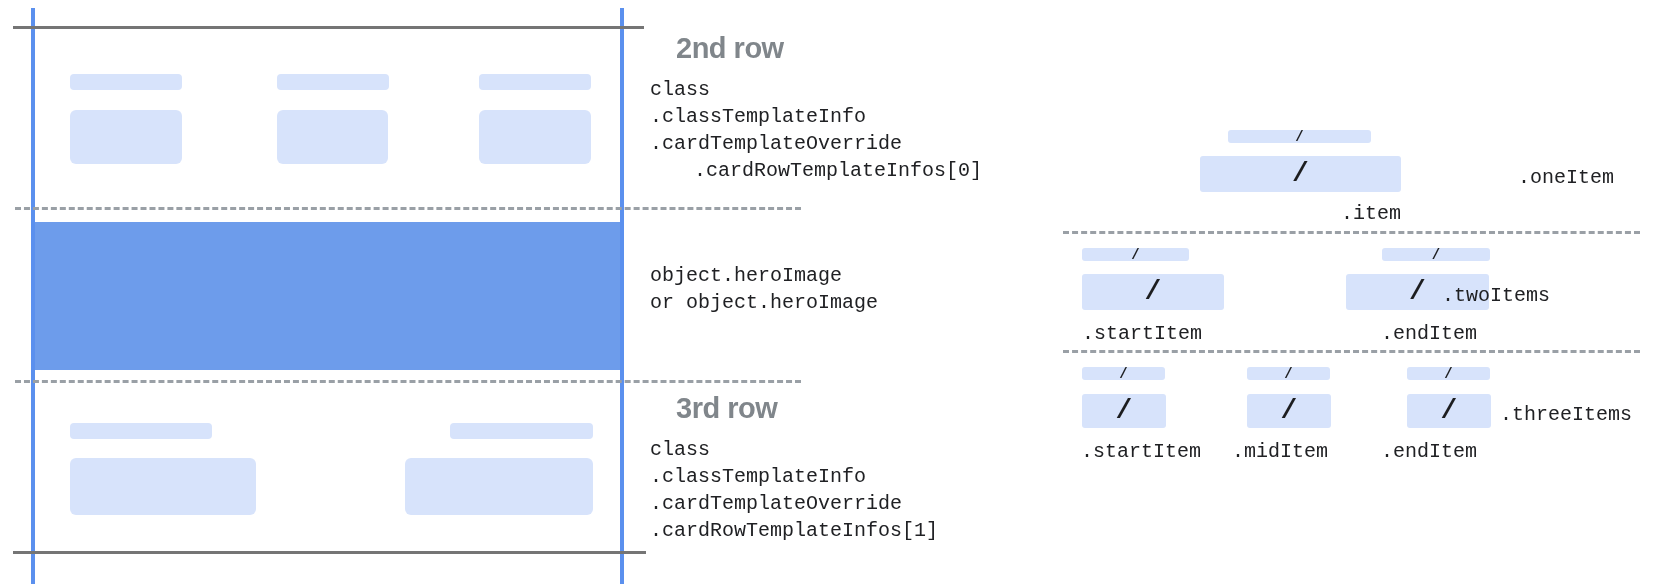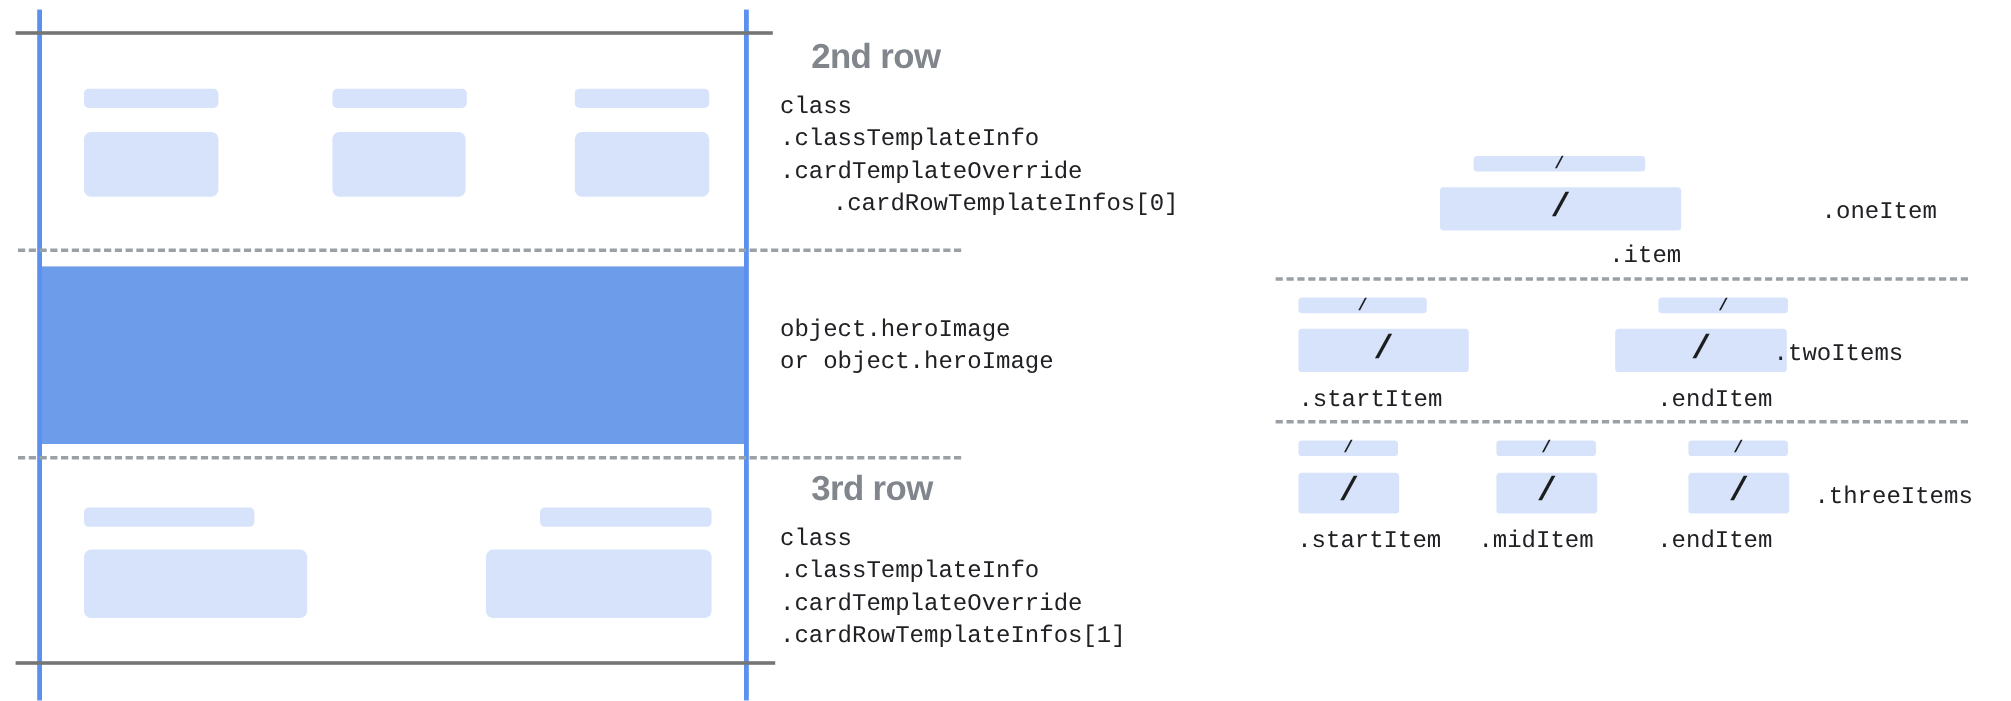--- a/index.html
+++ b/index.html
@@ -114,21 +114,21 @@
       <span>/</span>
     </div>
     <div class="abs ibar large" style="left:1082px;top:274px;width:142px;height:36px;">
       <span>/</span>
     </div>
     <div class="abs ibar large" style="left:1346px;top:274px;width:143px;height:36px;">
       <span>/</span>
     </div>
     <div class="abs code" style="left:1082px;top:324px;">.startItem</div>
     <div class="abs code" style="left:1381px;top:324px;">.endItem</div>
-    <div class="abs code" style="left:1478px;top:286px;">.twoItems</div>
+    <div class="abs code" style="left:1442px;top:286px;">.twoItems</div>
   </div>
 
   <div class="abs dash" style="left:1063px;top:350px;width:577px;"></div>
 
   <div>
     <div class="abs ibar small" style="left:1082px;top:367px;width:83px;height:13px;">
       <span>/</span>
     </div>
     <div class="abs ibar small" style="left:1247px;top:367px;width:83px;height:13px;">
       <span>/</span>
@@ -141,16 +141,16 @@
     </div>
     <div class="abs ibar large" style="left:1247px;top:394px;width:84px;height:34px;">
       <span>/</span>
     </div>
     <div class="abs ibar large" style="left:1407px;top:394px;width:84px;height:34px;">
       <span>/</span>
     </div>
     <div class="abs code" style="left:1081px;top:442px;">.startItem</div>
     <div class="abs code" style="left:1232px;top:442px;">.midItem</div>
     <div class="abs code" style="left:1381px;top:442px;">.endItem</div>
-    <div class="abs code" style="left:1500px;top:405px;margin-left:12px;">.threeItems</div>
+    <div class="abs code" style="left:1500px;top:405px;">.threeItems</div>
   </div>
 
 </div>
 
 </body></html>

